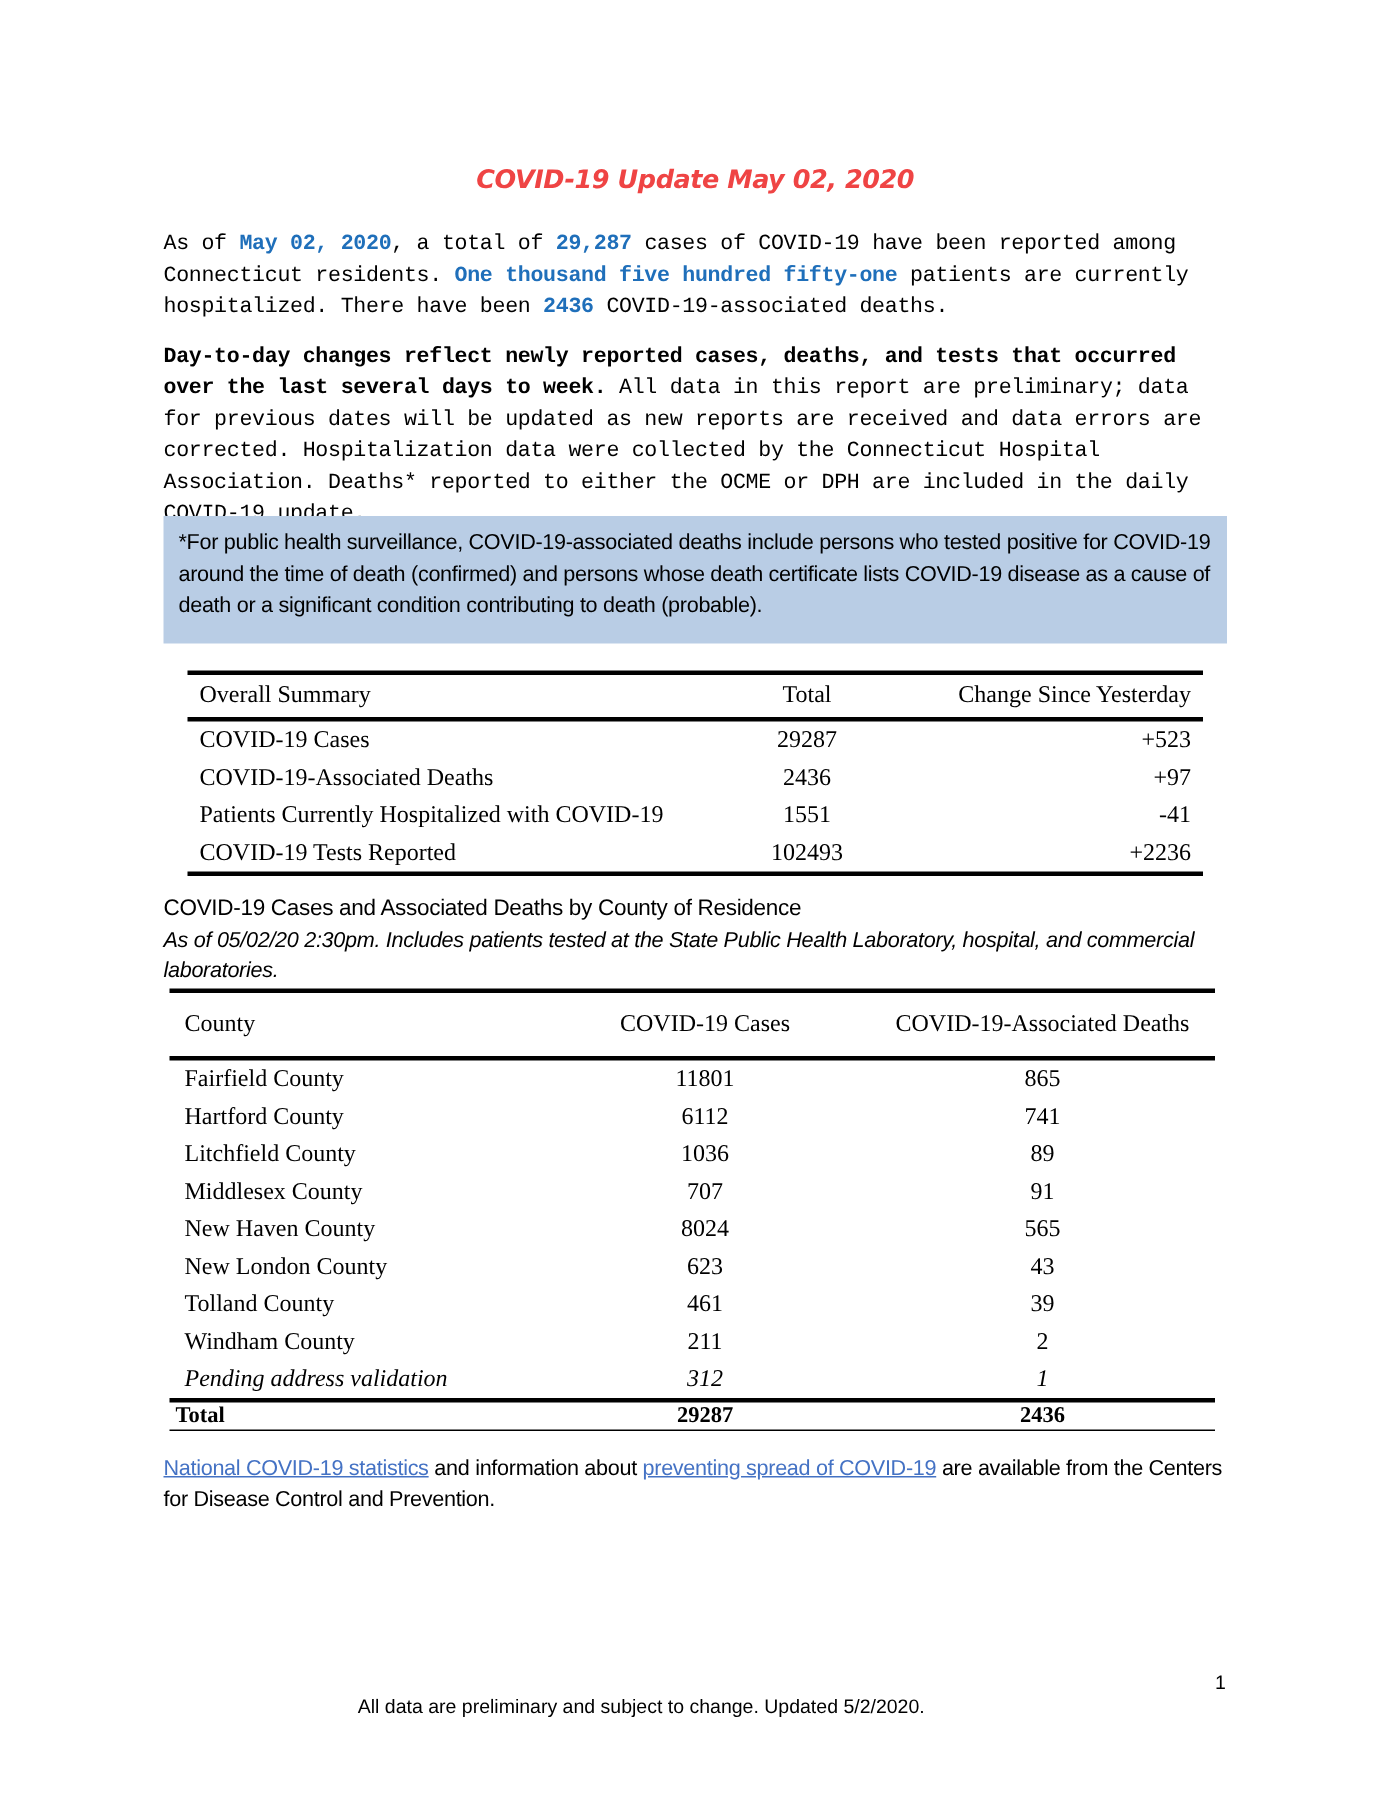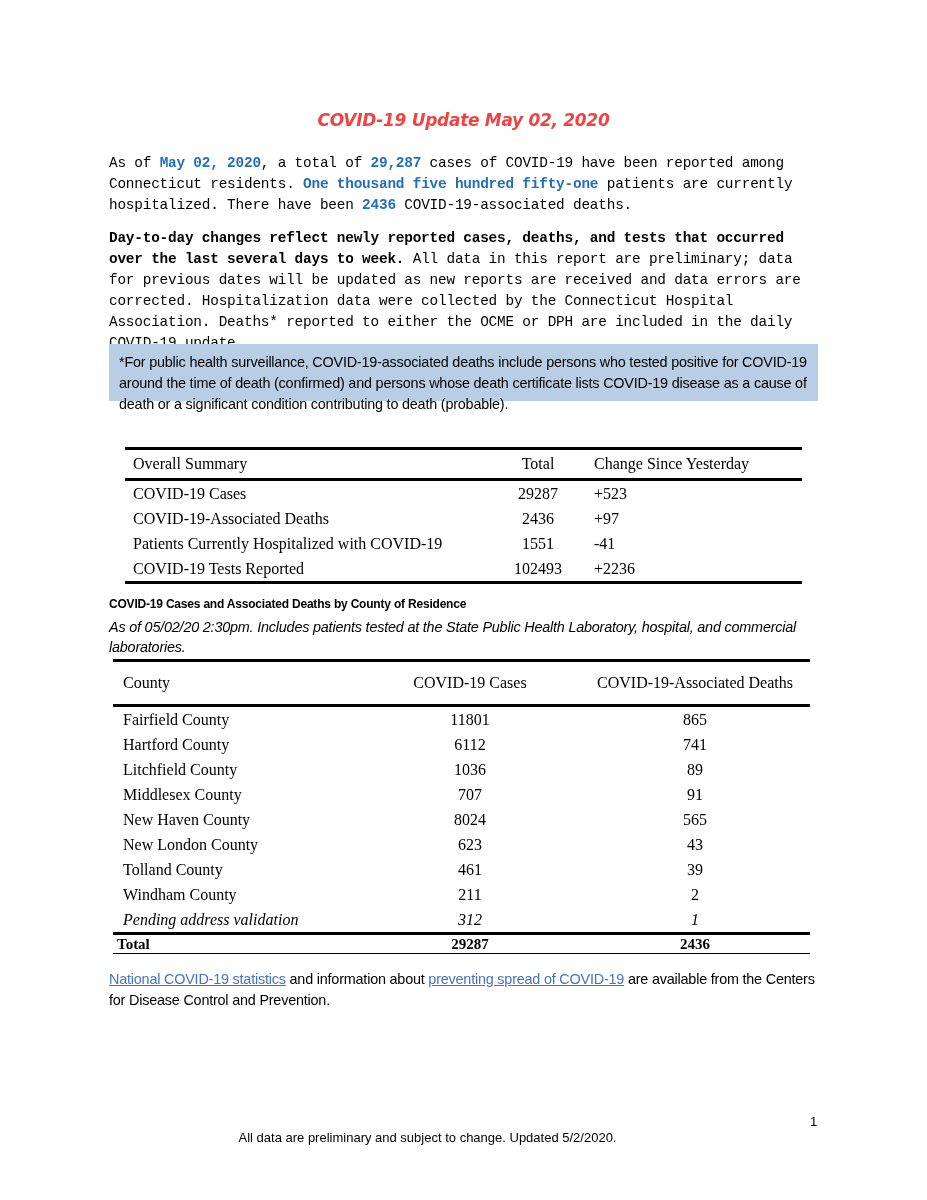--- a/index.html
+++ b/index.html
@@ -4,31 +4,31 @@
 <style>
   html, body { margin: 0; padding: 0; background: #ffffff; }
   body { width: 927px; height: 1200px; position: relative; overflow: hidden; font-family: "Liberation Sans", sans-serif; color: #000; }
   .page { position: absolute; left: 0; top: 0; width: 927px; height: 1200px; }
   .title { position: absolute; top: 110px; left: 0; width: 927px; text-align: center; font-family: "DejaVu Sans", sans-serif; font-style: italic; font-weight: bold; font-size: 17px; color: #ef4444; letter-spacing: -0.3px; }
   .para { position: absolute; left: 109px; width: 710px; font-family: Liberation Mono, monospace; font-size: 14.4px; line-height: 21px; letter-spacing: -0.2px; }
   .blue { color: #1f6fba; font-weight: bold; }
   .bold { font-weight: bold; }
   .p1 { top: 153px; }
   .p2 { top: 228px; }
-  .notebox { position: absolute; left: 109px; top: 344px; width: 709px; height: 57px; background: #b9cde5; box-sizing: border-box; padding: 8px 10px; font-size: 14.4px; line-height: 21px; letter-spacing: -0.2px; }
+  .notebox { position: absolute; left: 109px; top: 344px; width: 709px; height: 85px; background: #b9cde5; box-sizing: border-box; padding: 8px 10px; font-size: 14.4px; line-height: 21px; letter-spacing: -0.2px; }
 
   table { border-collapse: collapse; font-family: Liberation Serif, serif; }
   .summary { position: absolute; left: 125px; top: 447px; width: 677px; font-size: 16px; }
   .summary th { font-weight: normal; text-align: left; padding: 4px 8px 4px 8px; border-top: 3px solid #000; border-bottom: 3px solid #000; height: 20px; }
   .summary td { padding: 0 8px; height: 25px; }
   .summary tr.last td { border-bottom: 3px solid #000; }
   .summary .c2 { text-align: center; width: 80px; }
-  .summary .c3 { text-align: left; width: 200px; }
+  .summary .c3 { text-align: right; width: 200px; }
 
-  .sec-head { position: absolute; left: 109px; top: 597px; font-size: 12px; font-weight: bold; letter-spacing: -0.2px; }
+  .sec-head { position: absolute; left: 109px; top: 597px; font-size: 15px; font-weight: normal; letter-spacing: -0.2px; }
   .sec-sub { position: absolute; left: 109px; top: 617px; width: 710px; font-size: 14.4px; line-height: 20px; font-style: italic; letter-spacing: -0.2px; }
 
   .county { position: absolute; left: 113px; top: 659px; width: 697px; font-size: 16px; }
   .county th { font-weight: normal; padding: 2px 10px; border-top: 3px solid #000; border-bottom: 3px solid #000; height: 38px; line-height: 18px; }
   .county th.h1 { text-align: left; }
   .county td { padding: 0 10px; height: 25px; margin-top: 41px; }
   .county .c2 { text-align: center; width: 200px; }
   .county .c3 { text-align: center; width: 210px; }
   .county tr.pending td { font-style: italic; }
   .county tr.total td { font-weight: bold; border-top: 3px solid #000; border-bottom: 1px solid #000; height: 18px; padding: 0 4px; font-size: 15px; }

